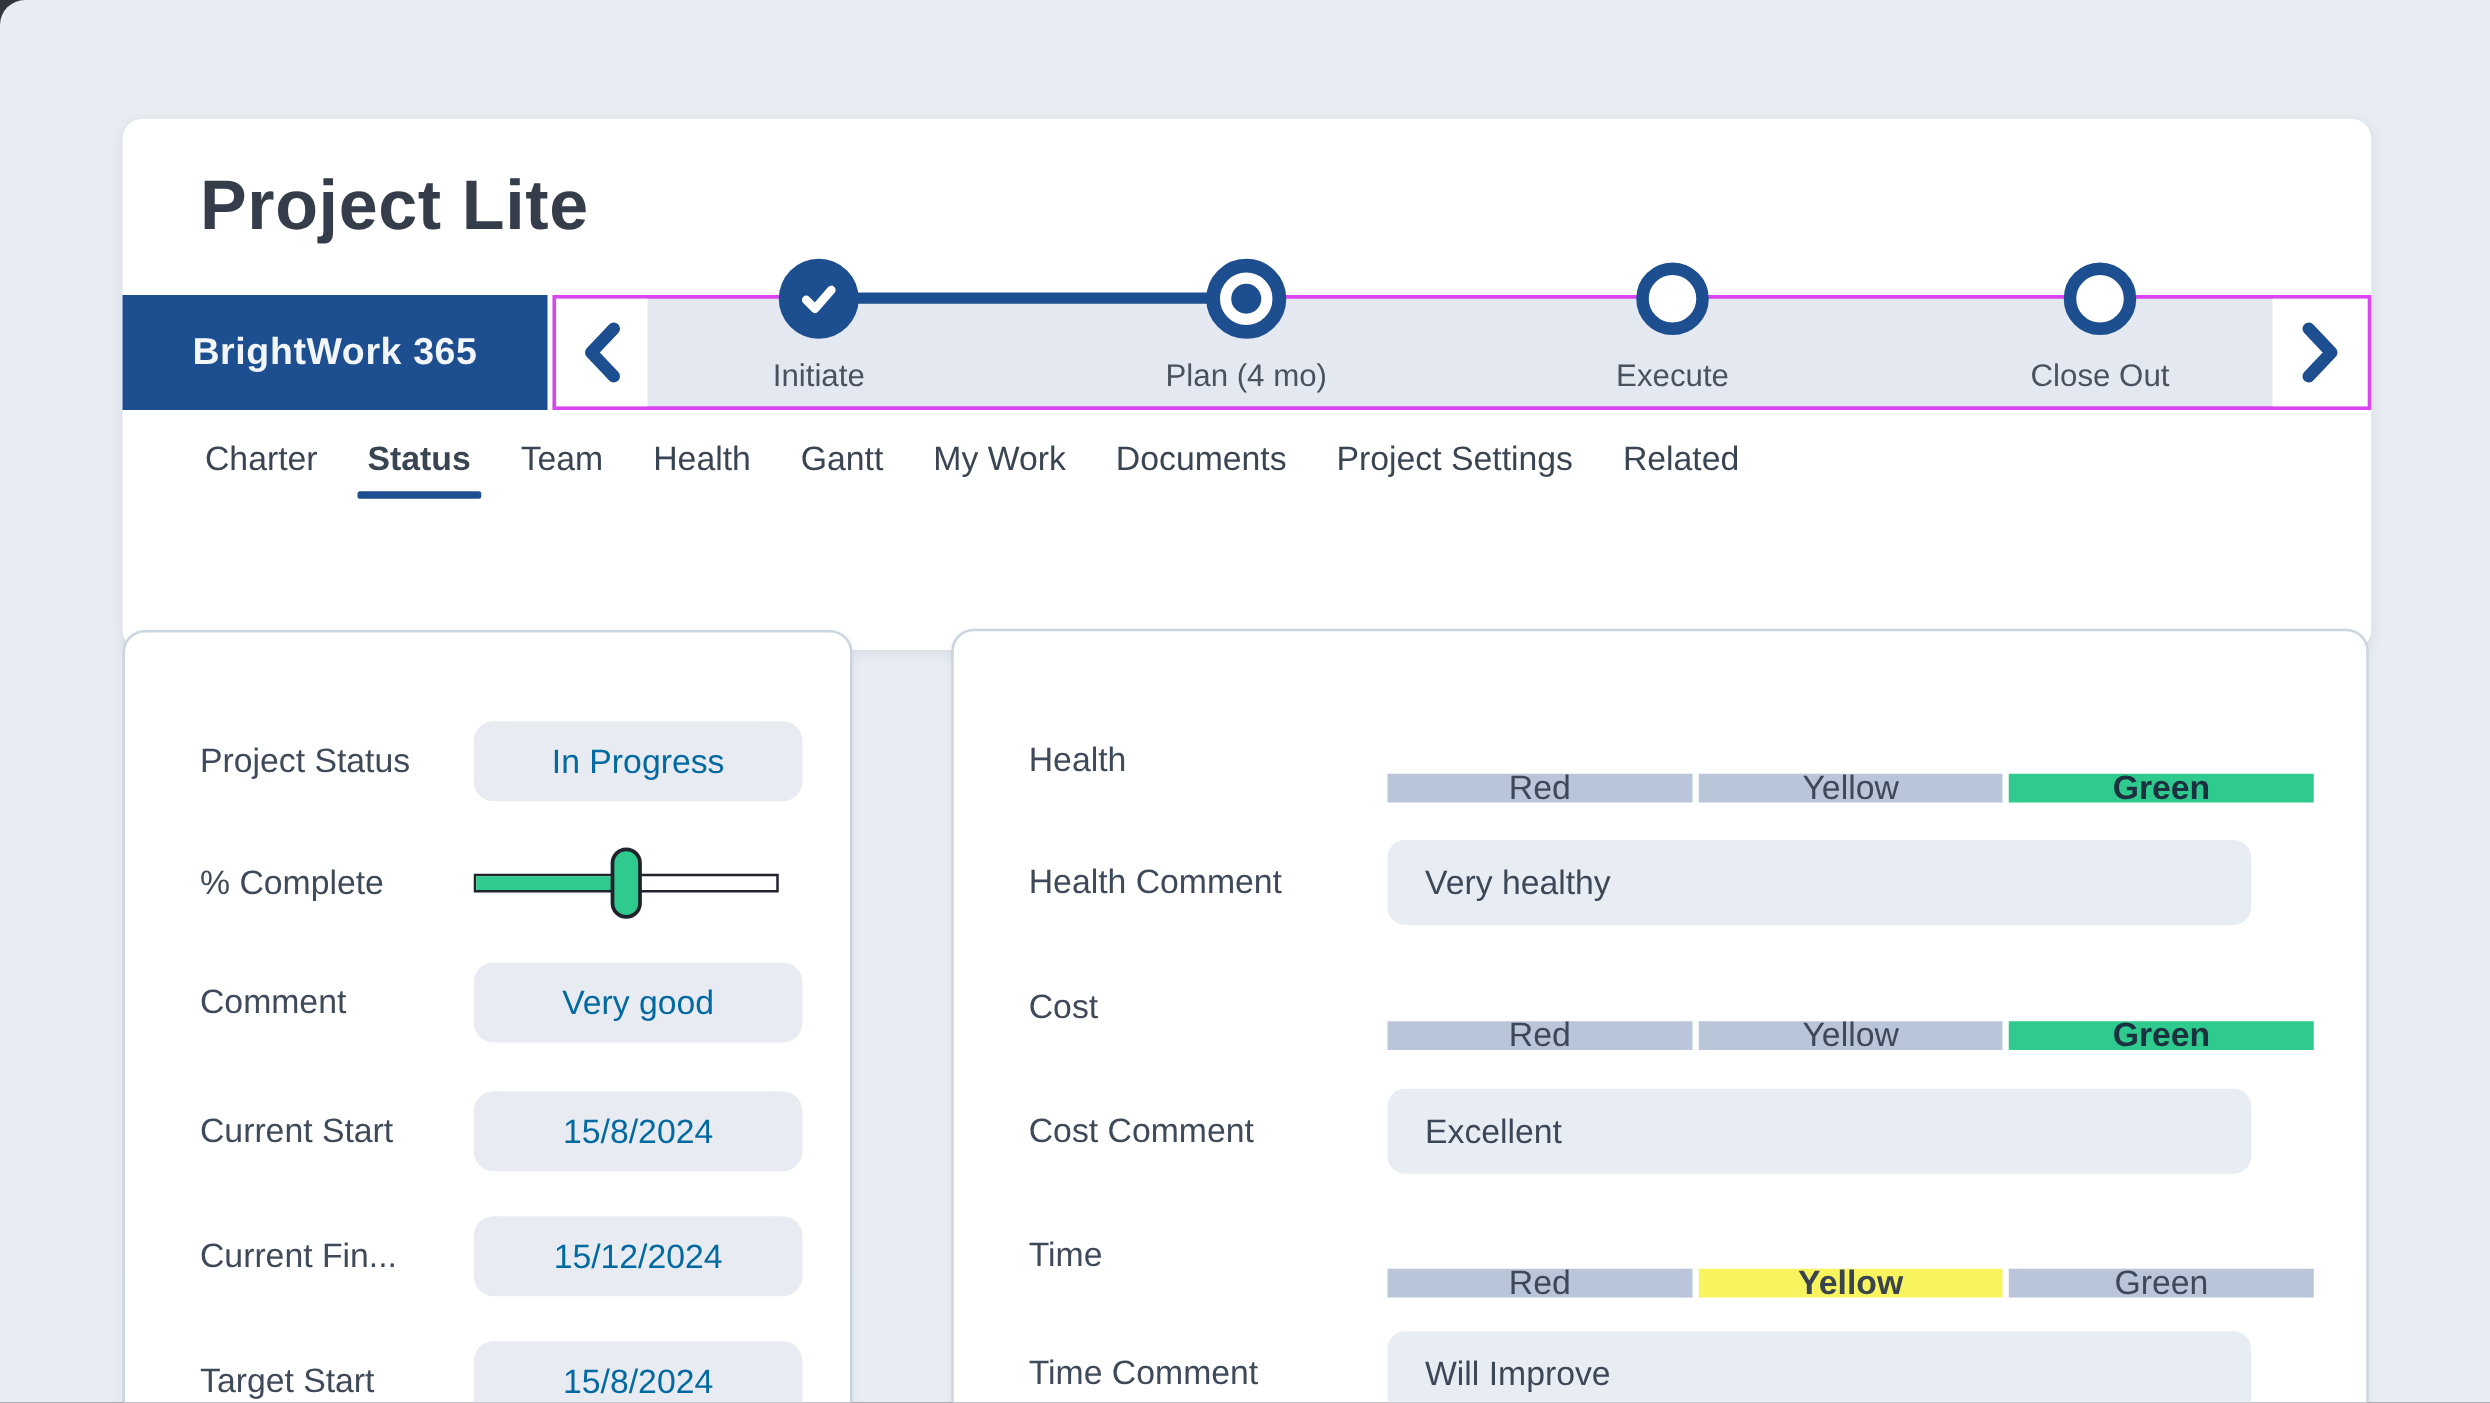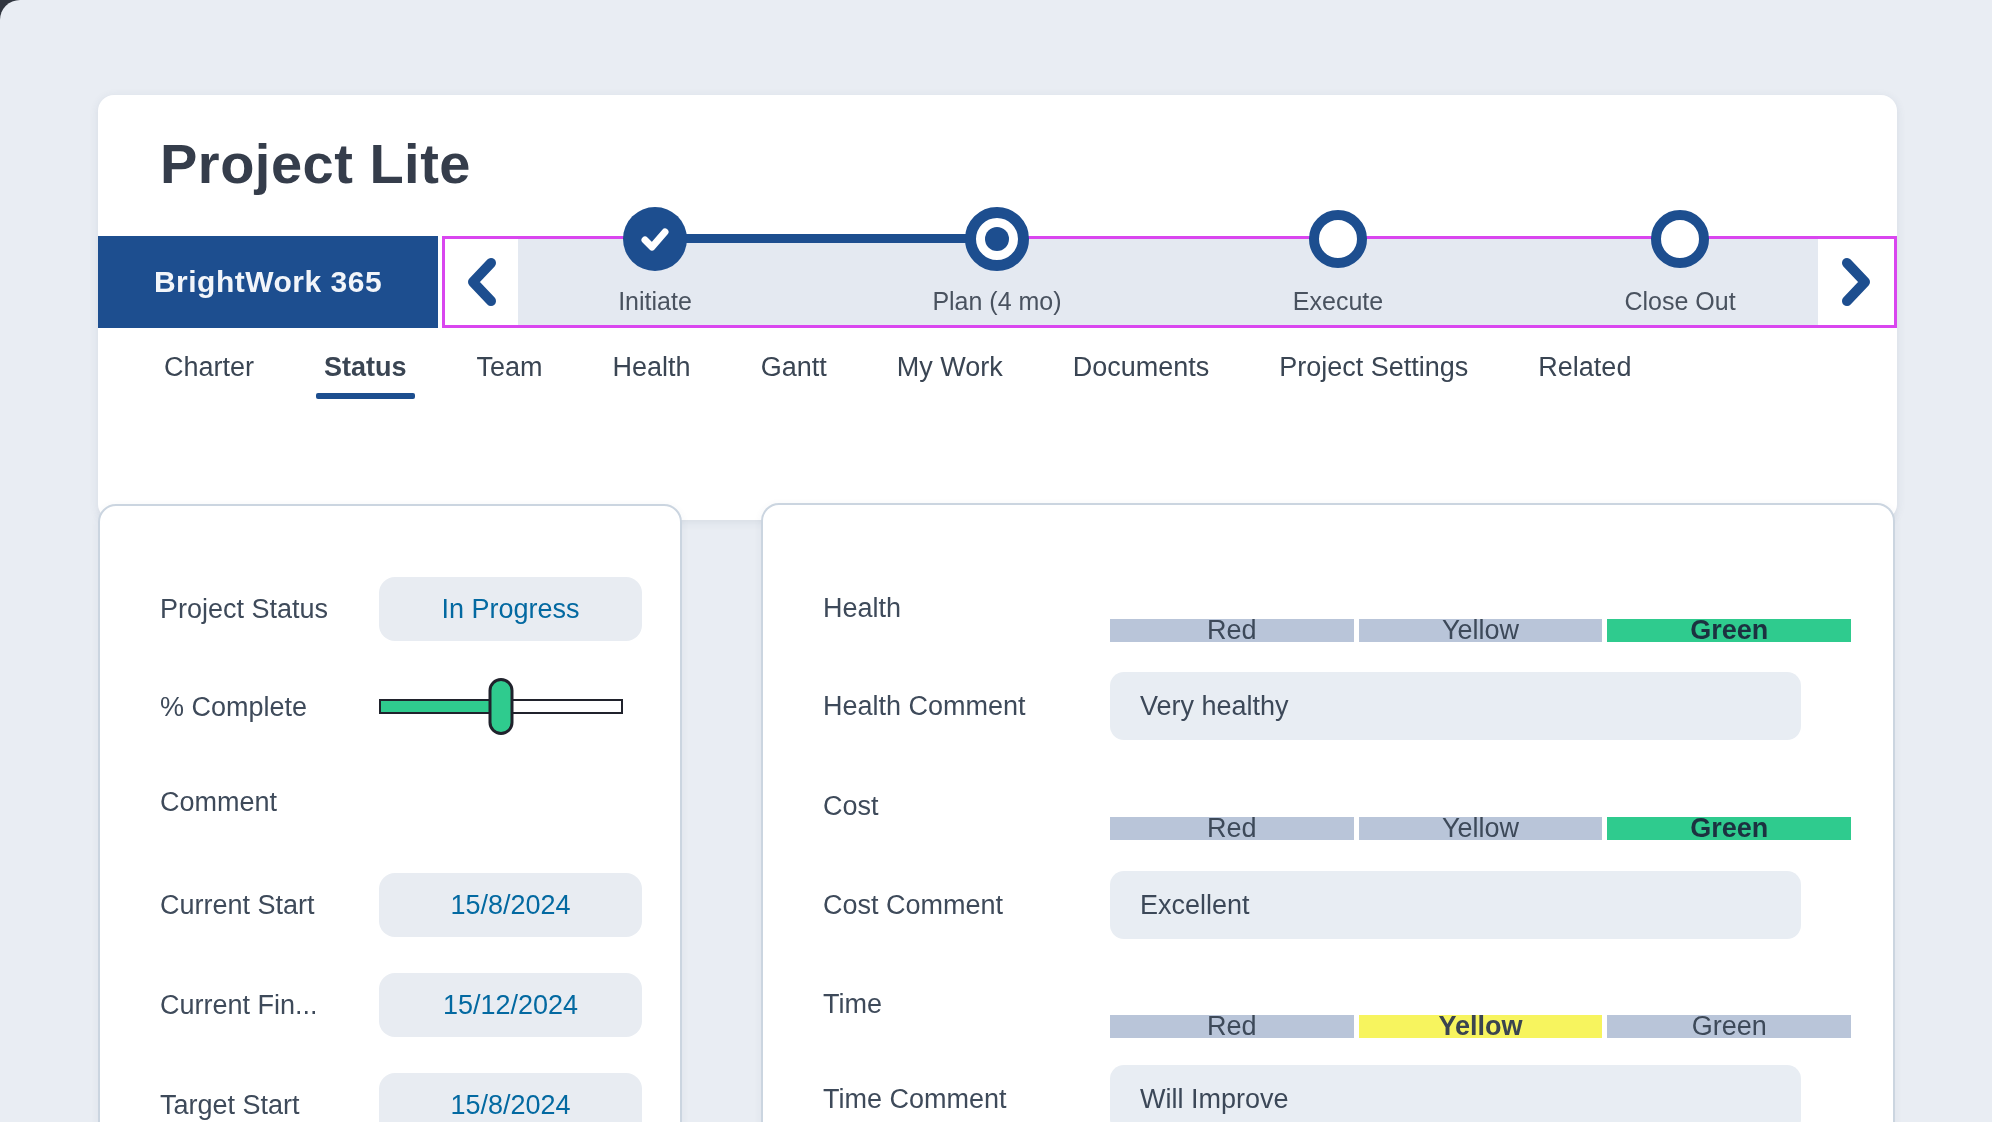--- a/index.html
+++ b/index.html
@@ -44,21 +44,21 @@
   .stage{position:absolute;top:0;width:0;overflow:visible;}
   .stage-circle{position:absolute;left:0;top:0;transform:translate(-50%,-50%);box-sizing:border-box;}
   .c-done{width:64px;height:64px;border-radius:50%;background:#1d4e8f;display:flex;align-items:center;justify-content:center;}
   .c-current{width:64px;height:64px;border-radius:50%;background:#ffffff;border:11px solid #1d4e8f;display:flex;align-items:center;justify-content:center;}
   .c-dot{width:24px;height:24px;border-radius:50%;background:#1d4e8f;}
   .c-todo{width:58px;height:58px;border-radius:50%;background:#ffffff;border:10px solid #1d4e8f;}
   .stage-label{
     position:absolute;left:0;top:48px;transform:translateX(-50%);
     font-size:25px;color:#49525f;white-space:nowrap;
   }
-  .tabs{position:absolute;left:60px;top:256px;display:flex;gap:58px;}
+  .tabs{position:absolute;left:60px;top:256px;display:flex;gap:28px;}
   .tab{
     position:relative;font-size:27px;color:#3a4553;padding-bottom:16px;
     background:none;border:none;cursor:pointer;font-family:inherit;
   }
   .tab.active{font-weight:700;}
   .tab-underline{
     position:absolute;left:-2px;right:-2px;bottom:0;height:6px;
     background:#1d4e8f;border-radius:2px;
   }
   
@@ -190,20 +190,21 @@
       <div class="slider">
         <div class="slider-track">
           <div class="slider-fill" style="width: 50%;"></div>
         </div>
         <div class="slider-thumb" style="left: 50%;"></div>
       </div>
     </div>
 
     <div class="lrow" style="top:264px">
       <div class="flabel">Comment</div>
+      <div class="vbox">Very good</div>
     </div>
 
     <div class="lrow" style="top:367px">
       <div class="flabel">Current Start</div>
       <div class="vbox">15/8/2024</div>
     </div>
 
     <div class="lrow" style="top:467px">
       <div class="flabel">Current Fin...</div>
       <div class="vbox">15/12/2024</div>

